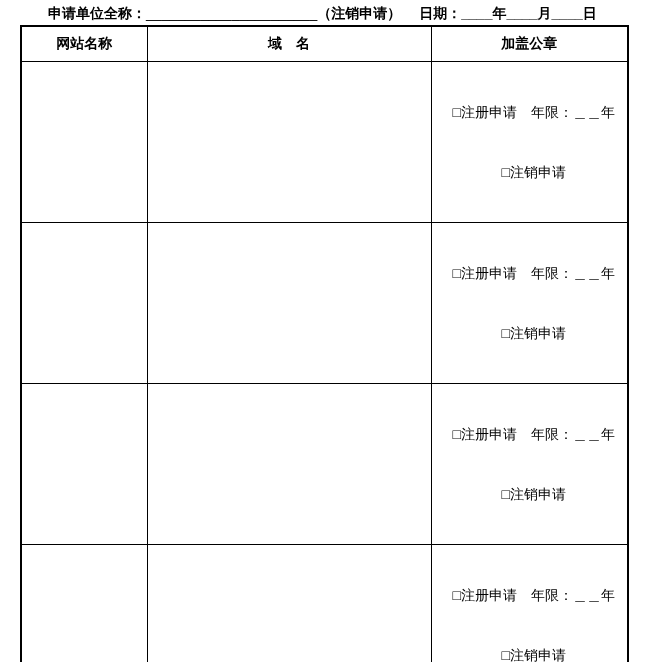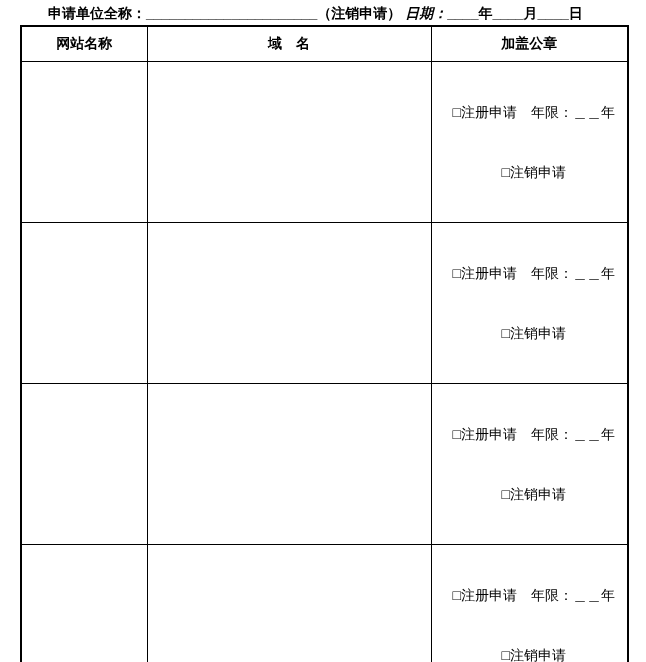--- a/index.html
+++ b/index.html
@@ -18,24 +18,24 @@
   }
   .topline {
     height: 20px;
     padding: 5px 0 0 48px;
     font-size: 14px;
     font-weight: bold;
     white-space: pre;
   }
   .topline .blank {
     letter-spacing: 0;
-    font-weight: bold;
+    font-weight: normal;
     margin-top: 35px;
   }
-  .topline .date-group { margin-left: 4px; font-style: italic; }
+  .topline .date-group { margin-left: 18px; }
   table.form {
     border-collapse: collapse;
     table-layout: fixed;
     width: 607px;
     margin-left: 20px;
     border: 2px solid #000;
   }
   table.form td {
     border: 1px solid #000;
     padding: 0;

